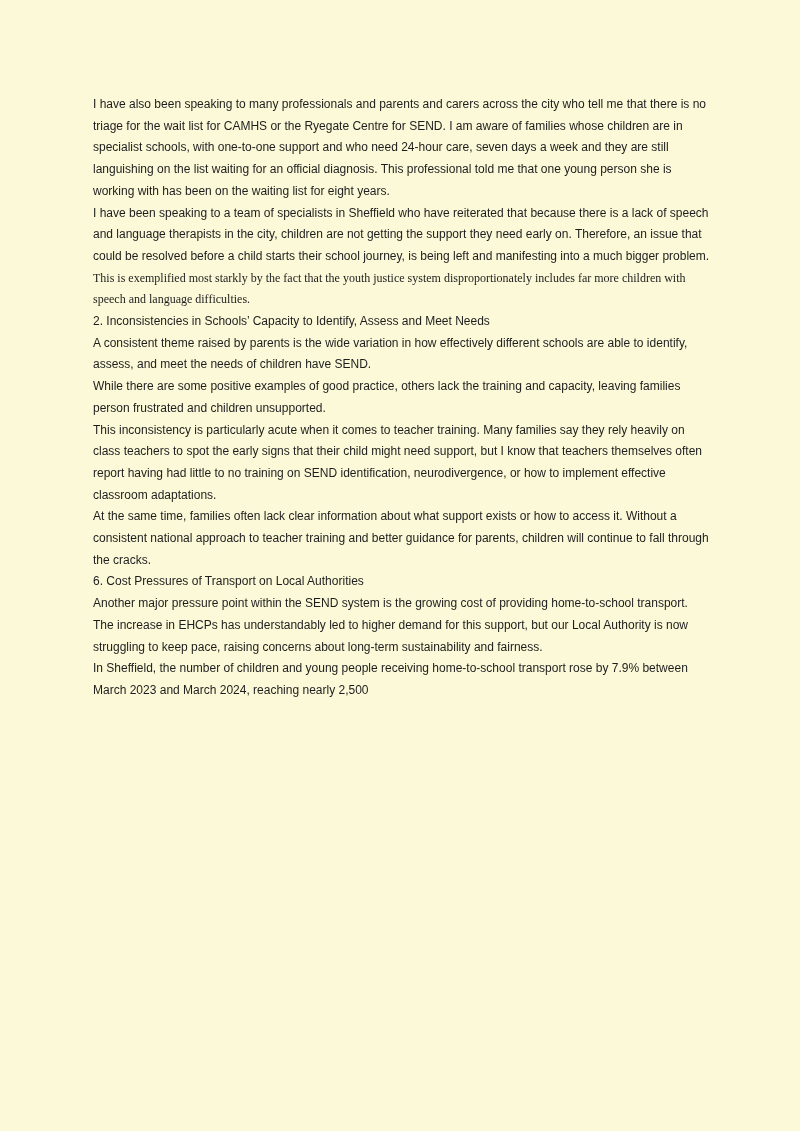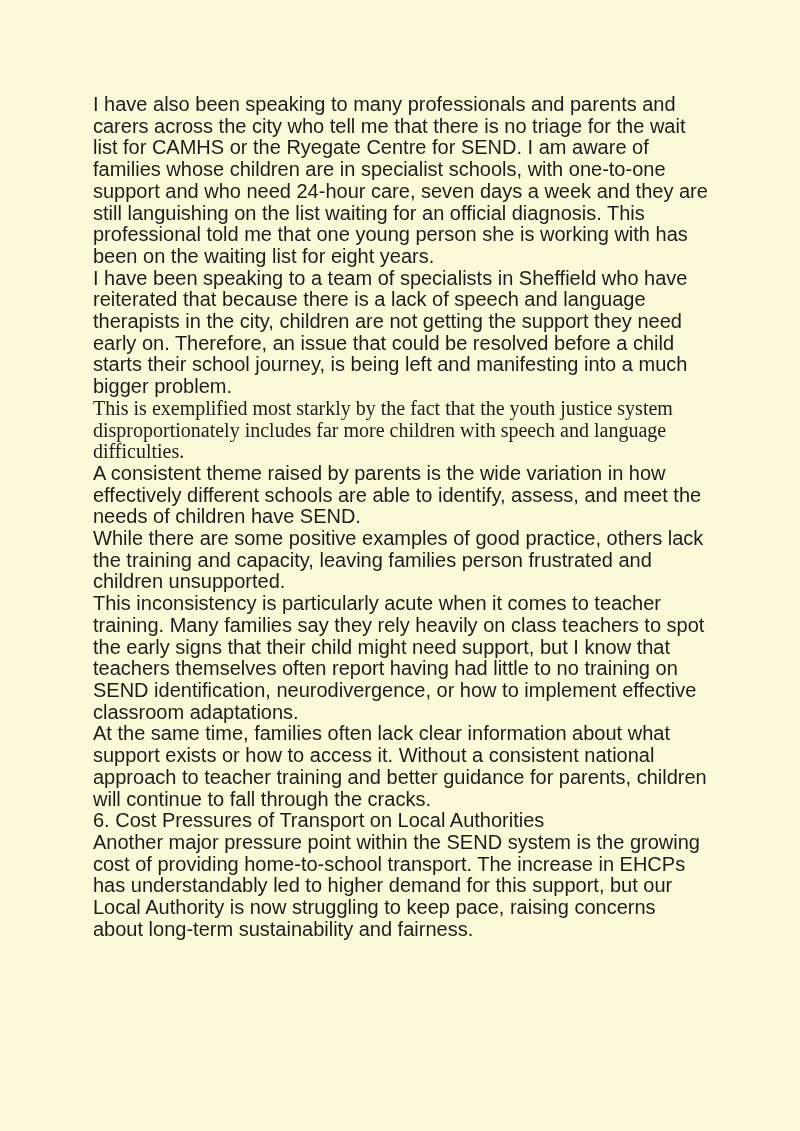--- a/index.html
+++ b/index.html
@@ -19,21 +19,21 @@
     padding: 94px 90px 0 93px;
     font-family: "Liberation Sans", sans-serif;
     font-size: 16px;
     line-height: 21.7px;
     color: #1d1d1d;
     -webkit-font-smoothing: antialiased;
   }
   .page p, .page h2, .page h3 {
     margin: 0;
     padding: 0;
-    font-size: 20px;
+    font-size: 12px;
     line-height: 21.7px;
     font-weight: normal;
   }
   .heading {
     font-weight: bold;
   }
   .mb-normal   { margin-bottom: 13px; }
   .mb-prehead  { margin-bottom: 19px; font-family: Liberation Serif, serif; }
   .mb-prehead2 { margin-bottom: 18px; }
   .mb-gap1     { margin-bottom: 48px; }
@@ -43,27 +43,29 @@
 <body>
 
 <div class="page">
 
   <p class="mb-gap1">I have also been speaking to many professionals and parents and carers across the city who tell me that there is no triage for the wait list for CAMHS or the Ryegate Centre for SEND. I am aware of families whose children are in specialist schools, with one-to-one support and who need 24-hour care, seven days a week and they are still languishing on the list waiting for an official diagnosis. This professional told me that one young person she is working with has been on the waiting list for eight years.</p>
 
   <p class="mb-gap2">I have been speaking to a team of specialists in Sheffield who have reiterated that because there is a lack of speech and language therapists in the city, children are not getting the support they need early on. Therefore, an issue that could be resolved before a child starts their school journey, is being left and manifesting into a much bigger problem.</p>
 
   <p class="mb-prehead">This is exemplified most starkly by the fact that the youth justice system disproportionately includes far more children with speech and language difficulties.</p>
 
+  <h2 class="heading">2. Inconsistencies in Schools’ Capacity to Identify, Assess and Meet Needs</h2>
 
   <p class="mb-normal">A consistent theme raised by parents is the wide variation in how effectively different schools are able to identify, assess, and meet the needs of children have SEND.</p>
 
   <p class="mb-normal">While there are some positive examples of good practice, others lack the training and capacity, leaving families person frustrated and children unsupported.</p>
 
   <p class="mb-normal">This inconsistency is particularly acute when it comes to teacher training. Many families say they rely heavily on class teachers to spot the early signs that their child might need support, but I know that teachers themselves often report having had little to no training on SEND identification, neurodivergence, or how to implement effective classroom adaptations.</p>
 
   <p class="mb-prehead2">At the same time, families often lack clear information about what support exists or how to access it. Without a consistent national approach to teacher training and better guidance for parents, children will continue to fall through the cracks.</p>
 
   <h3 class="heading">6. Cost Pressures of Transport on Local Authorities</h3>
 
   <p class="mb-normal">Another major pressure point within the SEND system is the growing cost of providing home-to-school transport. The increase in EHCPs has understandably led to higher demand for this support, but our Local Authority is now struggling to keep pace, raising concerns about long-term sustainability and fairness.</p>
 
+  <p>In Sheffield, the number of children and young people receiving home-to-school transport rose by 7.9% between March 2023 and March 2024, reaching nearly 2,500</p>
 
 </div>
 
 </body></html>

